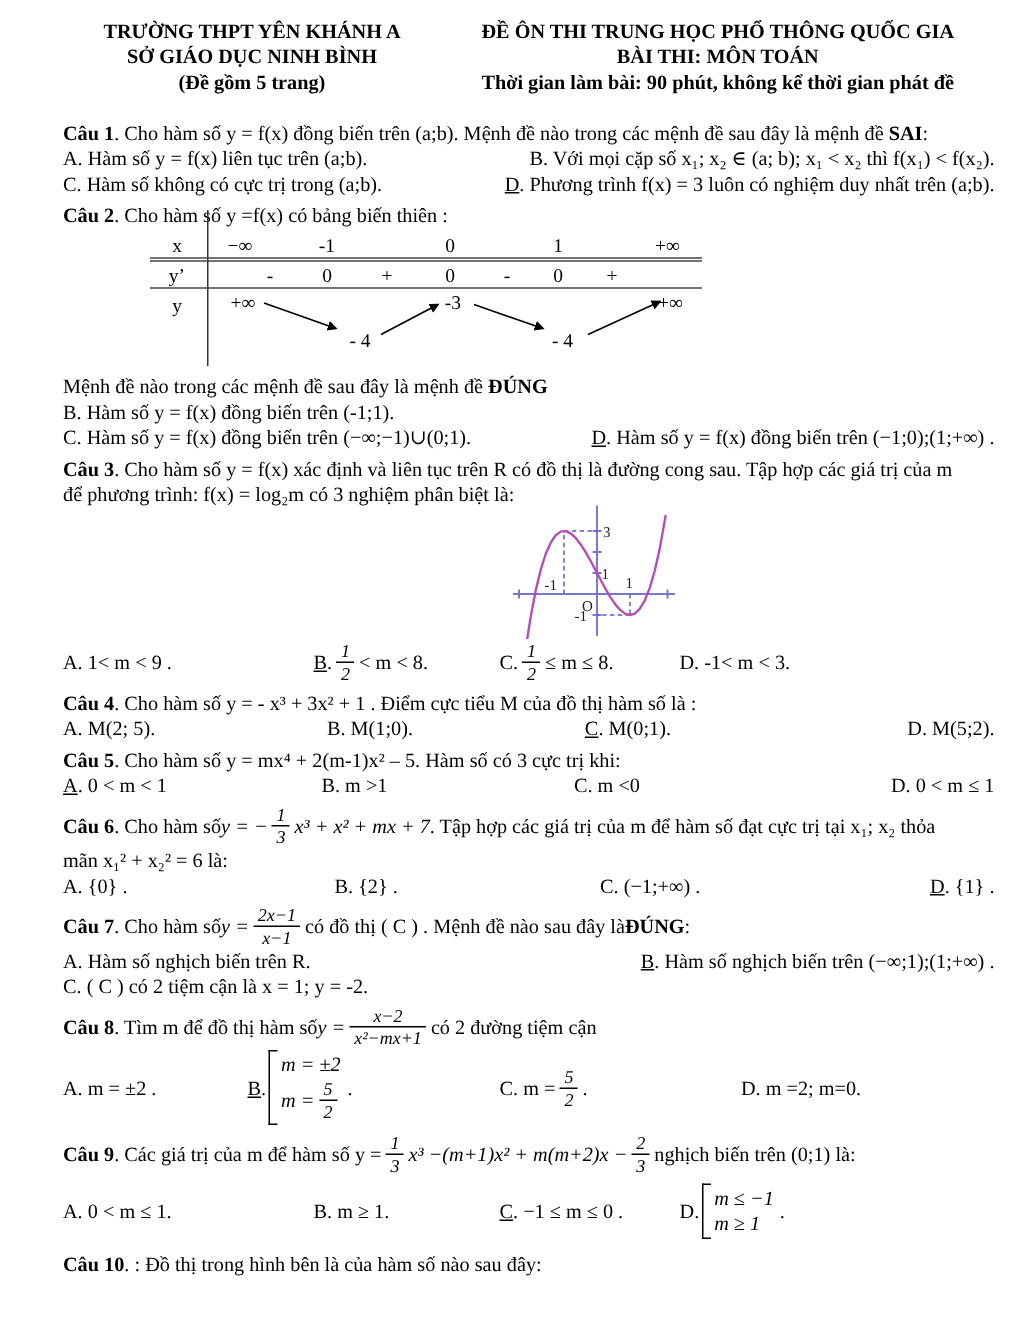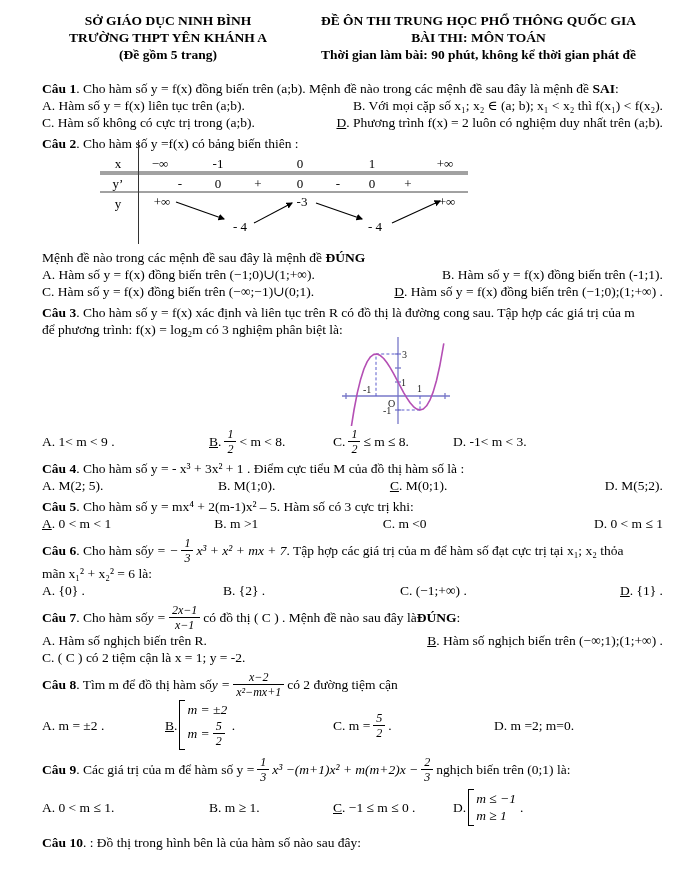--- a/index.html
+++ b/index.html
@@ -39,40 +39,40 @@
   .graphwrap{margin:-4px 0 0 298px;height:92px;}
   .tallrow{min-height:30px;}
 </style>
 </head>
 <body>
 
 <div class="page">
 
   <div class="header">
     <div class="h-left">
+      <div>TRƯỜNG THPT YÊN KHÁNH A</div>
       <div>SỞ GIÁO DỤC NINH BÌNH</div>
-      <div>TRƯỜNG THPT YÊN KHÁNH A</div>
       <div>(Đề gồm 5 trang)</div>
     </div>
     <div class="h-right">
       <div>ĐỀ ÔN THI TRUNG HỌC PHỔ THÔNG QUỐC GIA</div>
       <div>BÀI THI: MÔN TOÁN</div>
       <div>Thời gian làm bài: 90 phút, không kể thời gian phát đề</div>
     </div>
   </div>
 
   <div class="q">
     <div><span class="qlabel">Câu 1</span><span>. Cho hàm số y = f(x) đồng biến trên (a;b). Mệnh đề nào trong các mệnh đề sau đây là mệnh đề </span><span class="b">SAI</span><span>:</span></div>
     <div class="row">
       <span class="c245">A. Hàm số y = f(x) liên tục trên (a;b).</span>
       <span>B. Với mọi cặp số x₁; x₂ ∈ (a; b); x₁ &lt; x₂ thì f(x₁) &lt; f(x₂).</span>
     </div>
     <div class="row">
       <span class="c245">C. Hàm số không có cực trị trong (a;b).</span>
-      <span><span class="u">D</span><span>. Phương trình f(x) = 2 luôn có nghiệm duy nhất trên (a;b).</span></span>
+      <span><span class="u">D</span><span>. Phương trình f(x) = 3 luôn có nghiệm duy nhất trên (a;b).</span></span>
     </div>
   </div>
 
   <div class="q">
     <div><span class="qlabel">Câu 2</span><span>.  Cho hàm số y =f(x) có bảng biến thiên :</span></div>
 
     <div class="bbt">
       <div class="vrule"></div>
       <svg width="372" height="90">
         <defs>
@@ -105,21 +105,20 @@
       <span class="abs" style="left:308px;top:20px">+</span>
       <span class="abs" style="left:62px;top:38px">+∞</span>
       <span class="abs" style="left:202px;top:38px">-3</span>
       <span class="abs" style="left:347px;top:38px">+∞</span>
       <span class="abs" style="left:140px;top:63px">- 4</span>
       <span class="abs" style="left:275px;top:63px">- 4</span>
     </div>
 
     <div><span>Mệnh đề nào trong các mệnh đề sau đây là mệnh đề </span><span class="b">ĐÚNG</span></div>
     <div class="row">
-      <span class="c330">A. Hàm số  y = f(x) đồng biến trên (−1;0)∪(1;+∞).</span>
       <span>B. Hàm số  y = f(x) đồng biến trên (-1;1).</span>
     </div>
     <div class="row">
       <span class="c330">C. Hàm số  y = f(x) đồng biến trên (−∞;−1)∪(0;1).</span>
       <span><span class="u">D</span><span>. Hàm số  y = f(x) đồng biến trên (−1;0);(1;+∞) .</span></span>
     </div>
   </div>
 
   <div class="q">
     <div><span class="qlabel">Câu 3</span><span>. Cho hàm số y = f(x) xác định và liên tục trên R có đồ thị là đường cong sau. Tập hợp các giá trị của m</span></div>

